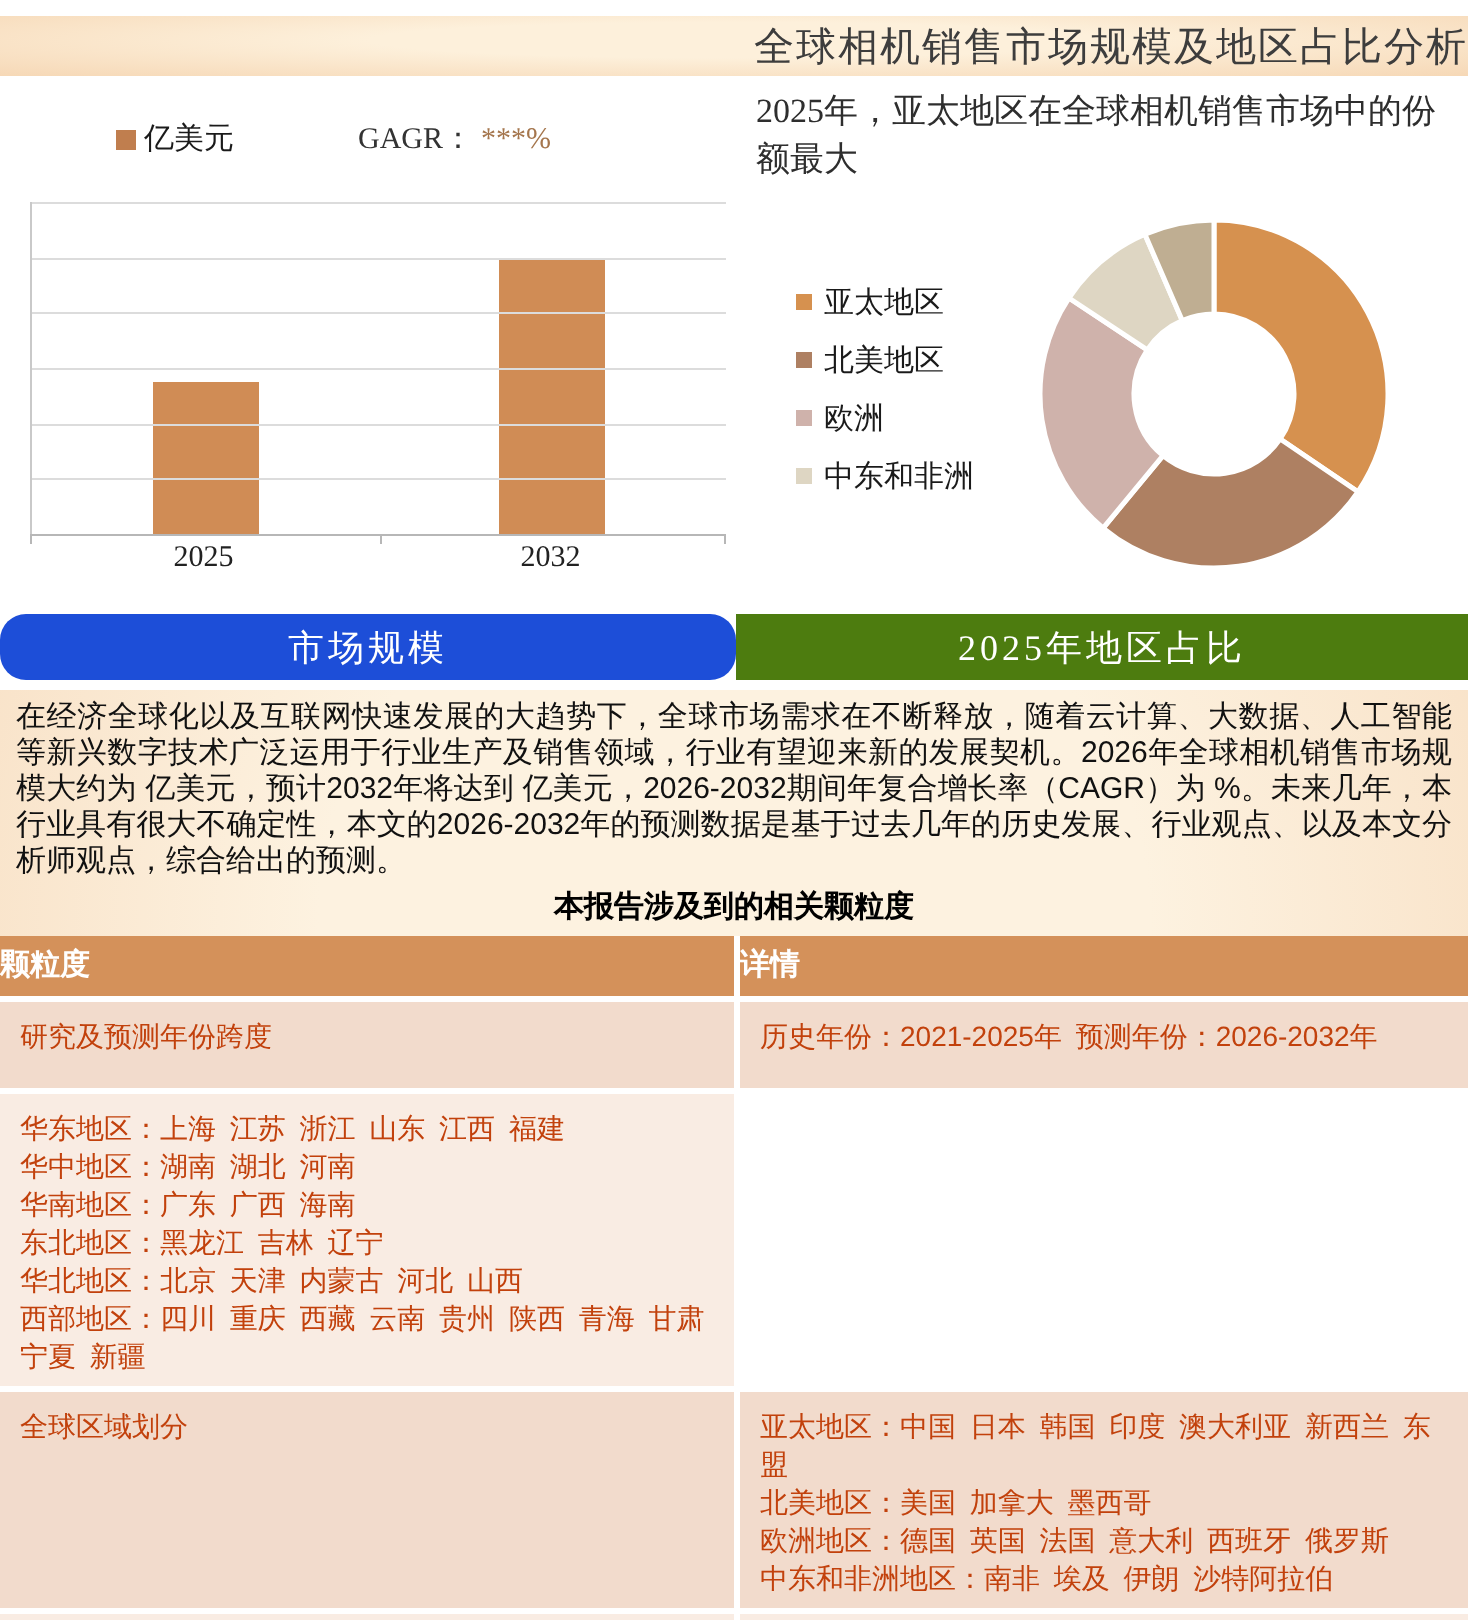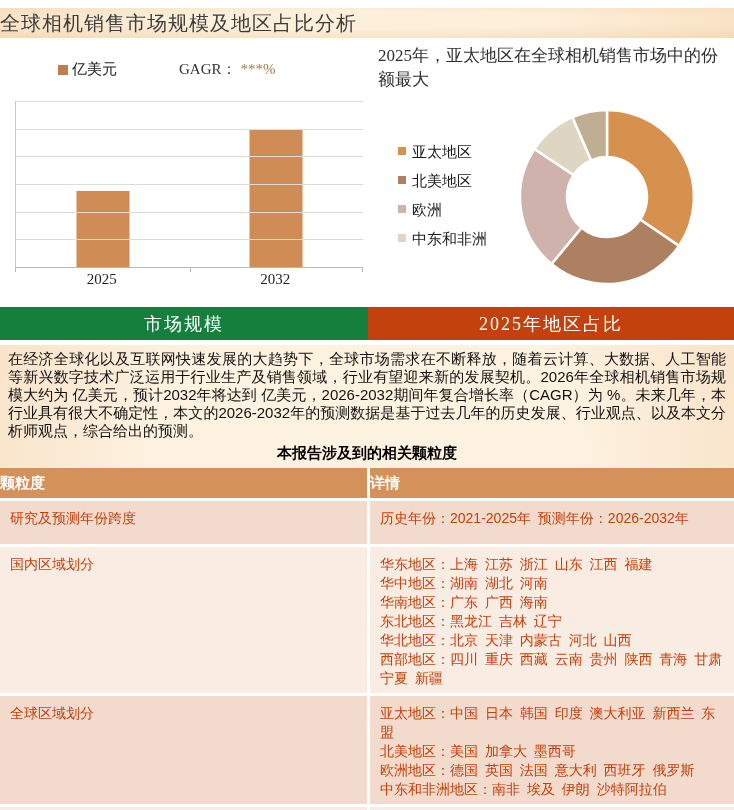--- a/index.html
+++ b/index.html
@@ -3,21 +3,21 @@
 <meta charset="utf-8">
 <style>
   html,body{margin:0;padding:0;background:#fff;}
   .page{position:relative;width:734px;height:810px;background:#fff;overflow:hidden;
         font-family:"Liberation Sans","DejaVu Sans",sans-serif;color:#222;}
   .serif{font-family:"Liberation Serif","DejaVu Serif",serif;}
 
   
   .title-bar{position:absolute;left:0;top:8px;width:734px;height:30px;
     background:radial-gradient(ellipse at 50% 40%, #fdf0db 35%, #f6d8b6 100%);
-    display:flex;align-items:center;justify-content:flex-start;}
+    display:flex;align-items:center;justify-content:flex-end;}
   .title-bar h1{margin:0;font-size:20px;font-weight:normal;color:#3d3d3d;letter-spacing:1px;}
 
   
   .charts{position:absolute;left:0;top:38px;width:734px;height:269px;display:flex;}
   .bar-panel{position:relative;width:370px;height:269px;}
   .bar-legend-row{position:absolute;left:58px;top:22px;display:flex;align-items:center;font-size:15px;color:#1a1a1a;}
   .legend-sq{display:inline-block;width:10px;height:10px;margin-right:4px;}
   .cagr{margin-left:62px;font-size:15px;color:#333;}
   .cagr .val{margin-left:4px;}
   .bar-plot{position:absolute;left:15px;top:63px;width:347px;height:166px;
@@ -34,22 +34,22 @@
   .donut-heading{position:absolute;left:8px;top:6px;width:352px;font-size:17px;line-height:24px;color:#2e2e2e;}
   .donut-legend{position:absolute;left:28px;top:104px;width:92px;}
   .donut-legend .item{display:flex;margin-bottom:9px;font-size:15px;line-height:20px;color:#1a1a1a;text-align:right;}
   .donut-legend .sq{flex:0 0 8px;width:8px;height:8px;margin:5px 6px 0 0;}
   .donut-svg{position:absolute;left:0;top:52px;}
 
   
   .tabs{position:absolute;left:0;top:307px;width:734px;height:33px;display:flex;}
   .tab{height:33px;display:flex;align-items:center;justify-content:center;
        color:#fff;font-size:18px;letter-spacing:2px;cursor:pointer;}
-  .tab-left{width:368px;background:#15803d;}
-  .tab-right{width:366px;background:#c2410c;}
+  .tab-left{width:368px;background:#1d4ed8;border-radius:13px;}
+  .tab-right{width:366px;background:#4d7c0f;}
 
   
   .section{position:absolute;left:0;top:345px;width:734px;height:465px;
     background:radial-gradient(ellipse at 50% 25%, #fdf2e0 40%, #f6d9ba 100%);}
   .summary{margin:0;padding:5px 8px 0 8px;font-size:15px;line-height:18px;
     text-align:justify;color:#111;}
   .table-title{margin:4px 0 5px 0;text-align:center;font-size:15px;font-weight:bold;color:#000;}
 
   .gtable{width:734px;background:#fff;}
   .trow,.thead{display:grid;grid-template-columns:367px 1fr;gap:3px;margin-top:0;}
@@ -151,21 +151,20 @@
       <div class="thead">
         <div>颗粒度</div>
         <div>详情</div>
       </div>
       <div>
           <div class="trow odd">
             <div style="min-height: 43px;">研究及预测年份跨度</div>
             <div style="min-height: 43px;">历史年份：2021-2025年 预测年份：2026-2032年</div>
           </div>
           <div class="trow even">
-            <div style="min-height: 136px;">国内区域划分</div>
             <div style="min-height: 136px;">华东地区：上海 江苏 浙江 山东 江西 福建
 华中地区：湖南 湖北 河南
 华南地区：广东 广西 海南
 东北地区：黑龙江 吉林 辽宁
 华北地区：北京 天津 内蒙古 河北 山西
 西部地区：四川 重庆 西藏 云南 贵州 陕西 青海 甘肃 宁夏 新疆</div>
           </div>
           <div class="trow odd">
             <div style="min-height: 80px;">全球区域划分</div>
             <div style="min-height: 80px;">亚太地区：中国 日本 韩国 印度 澳大利亚 新西兰 东盟

